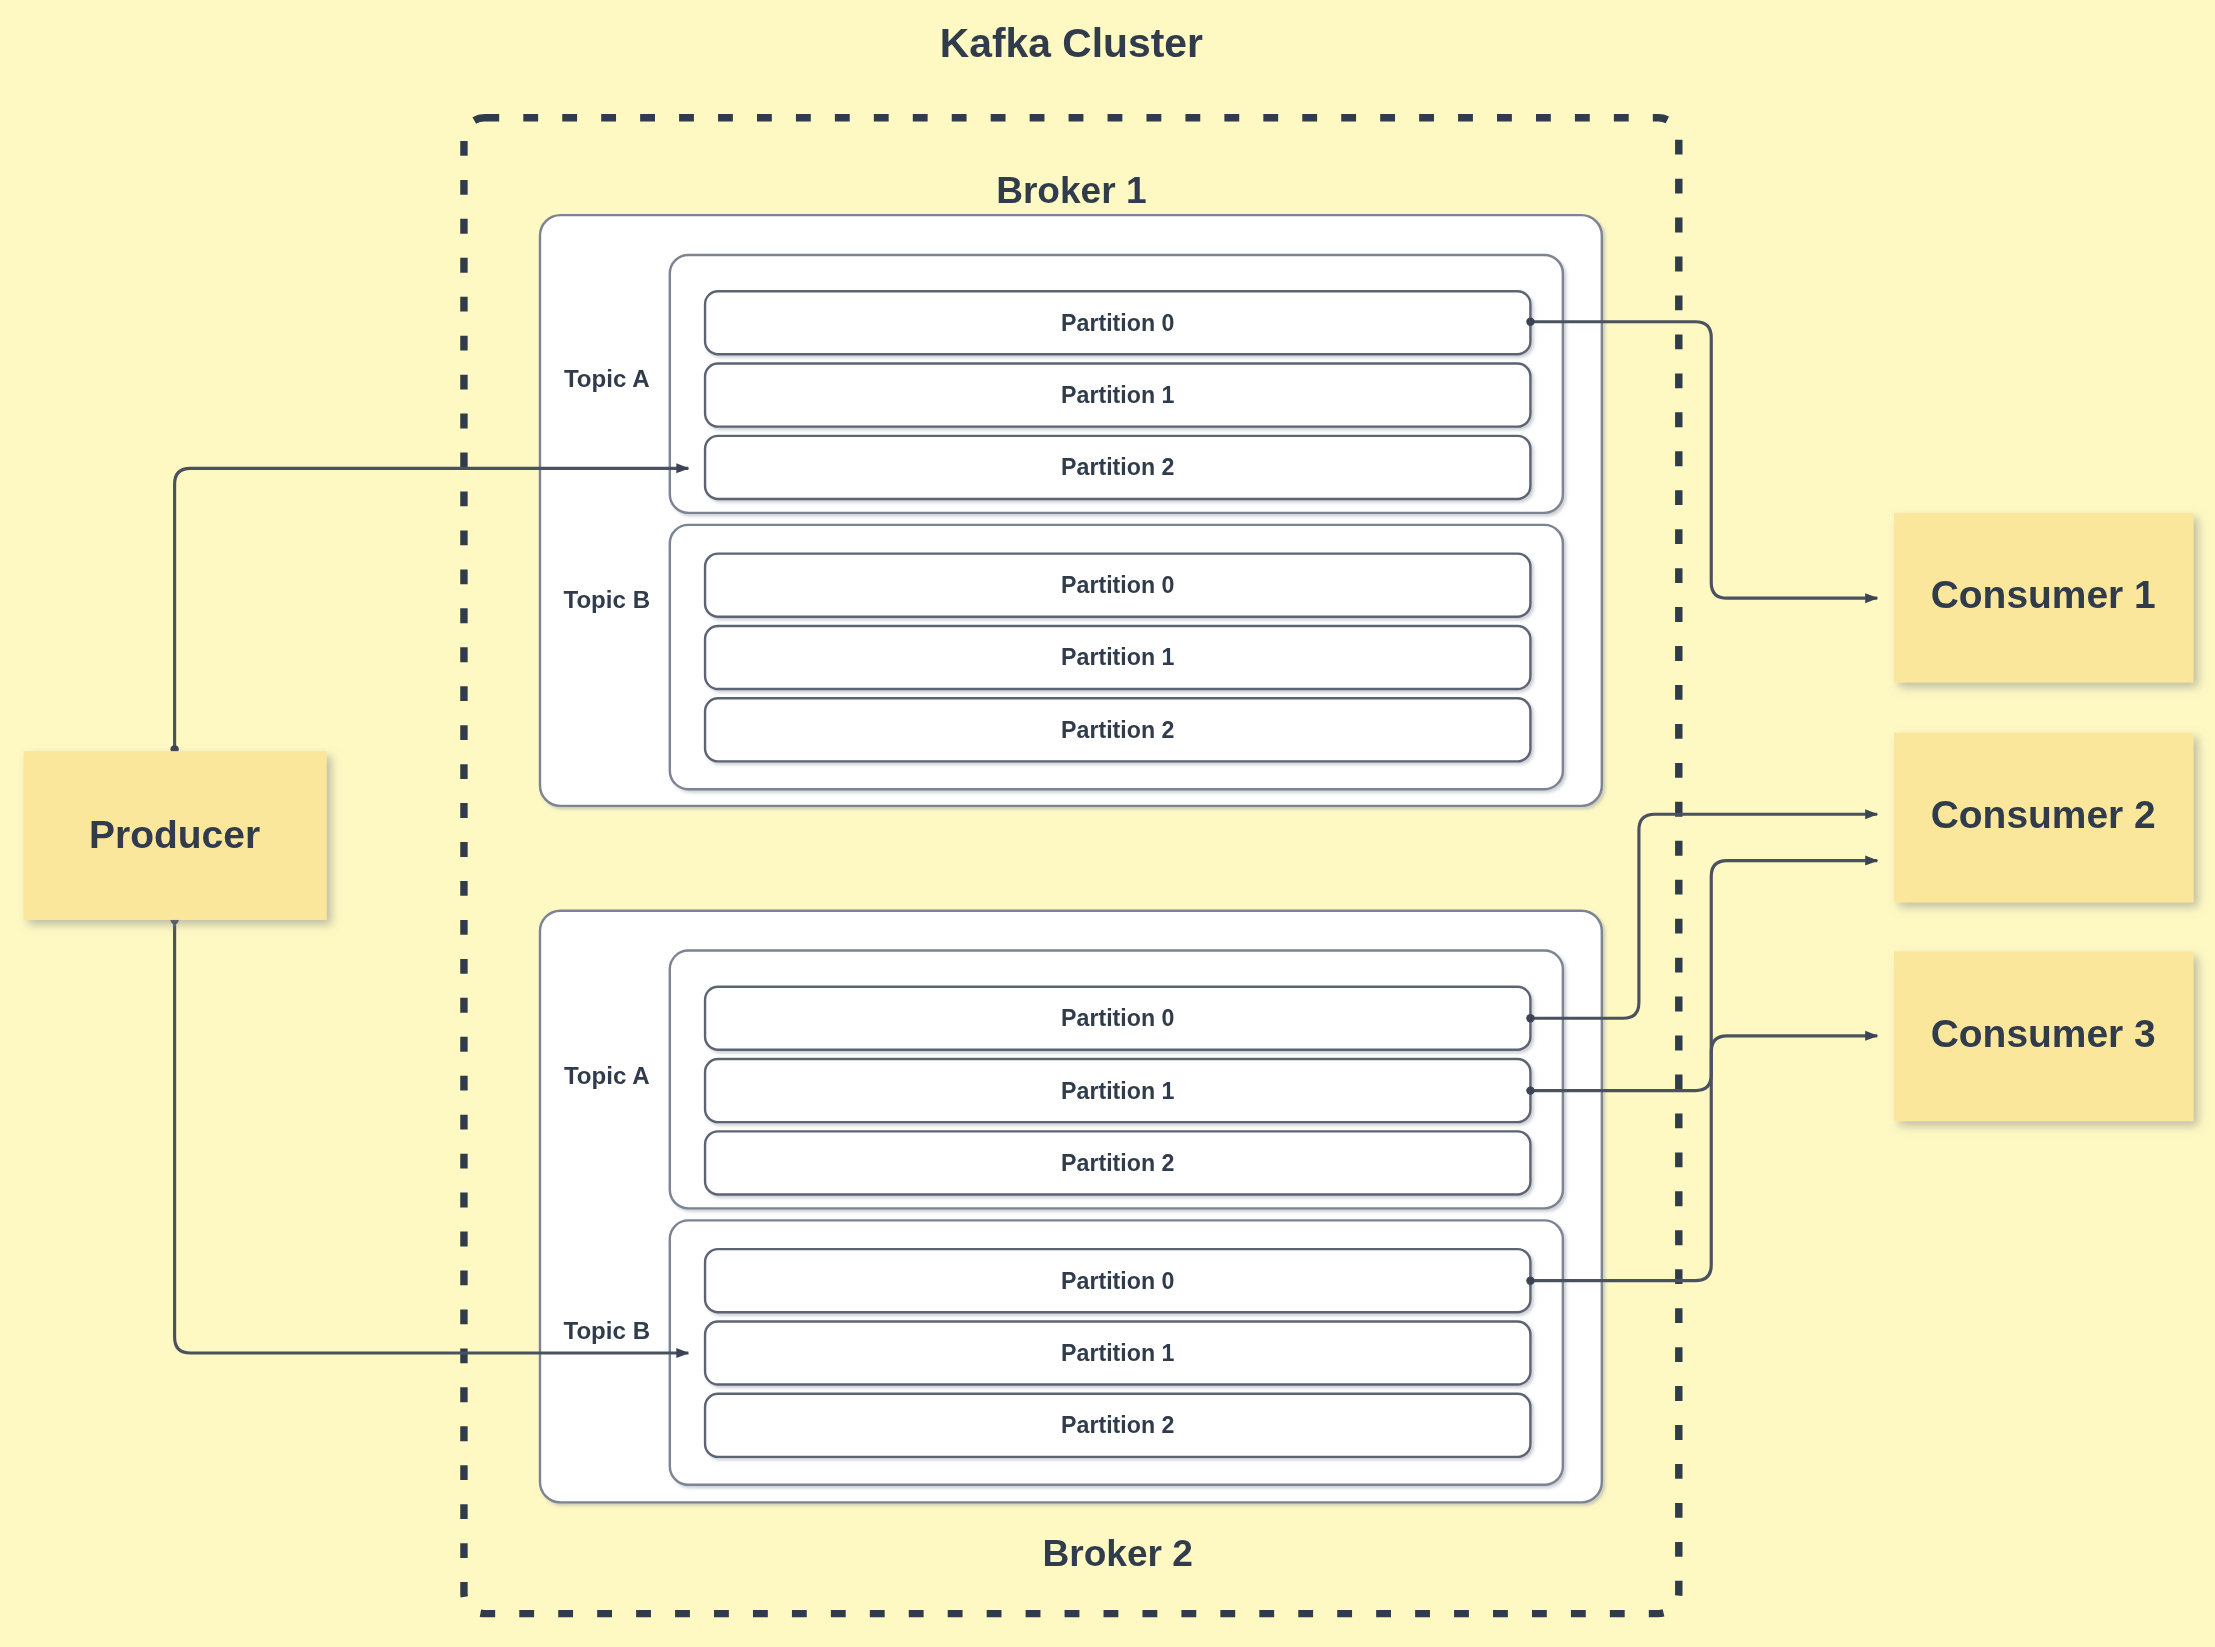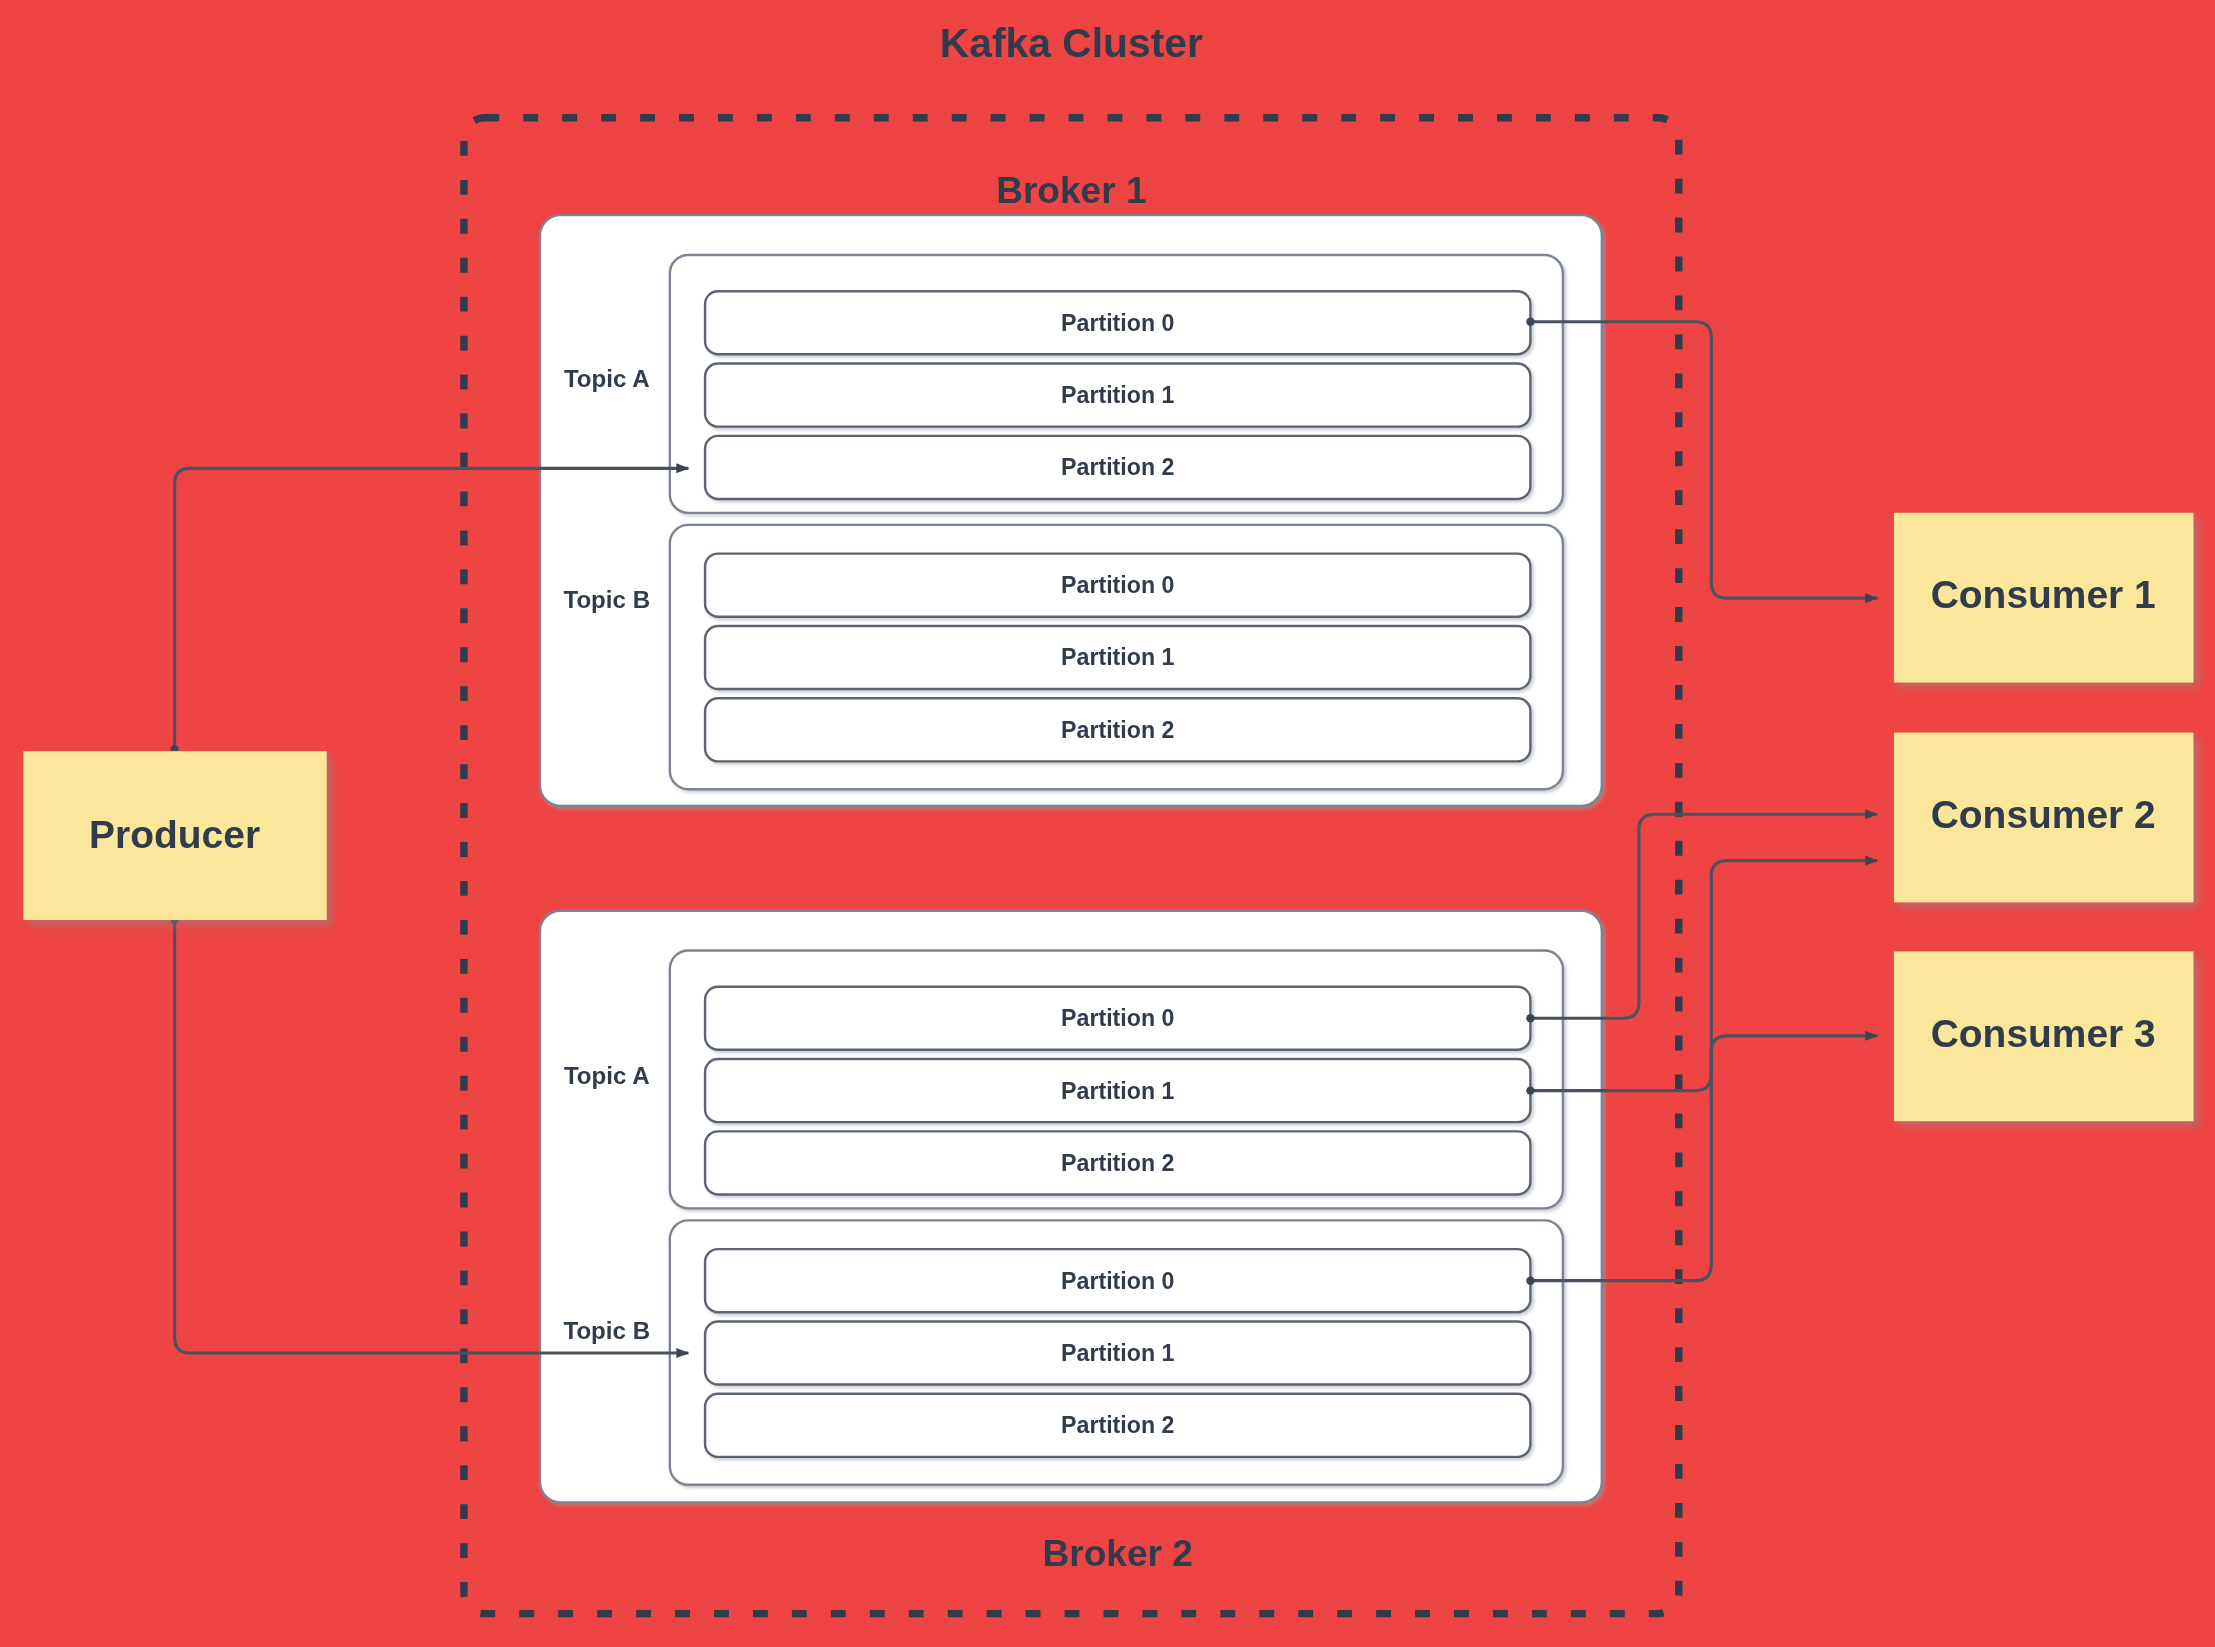--- a/index.html
+++ b/index.html
@@ -8,21 +8,21 @@
     padding: 0;
     background: #ffffff;
   }
   body {
     font-family: "Liberation Sans", sans-serif;
   }
   #stage {
     position: relative;
     width: 2216px;
     height: 1647px;
-    background: #ef4444;
+    background: #fef9c3;
     overflow: hidden;
   }
   #diagram-svg {
     position: absolute;
     left: 0;
     top: 0;
     width: 2216px;
     height: 1647px;
   }
   .lbl {

